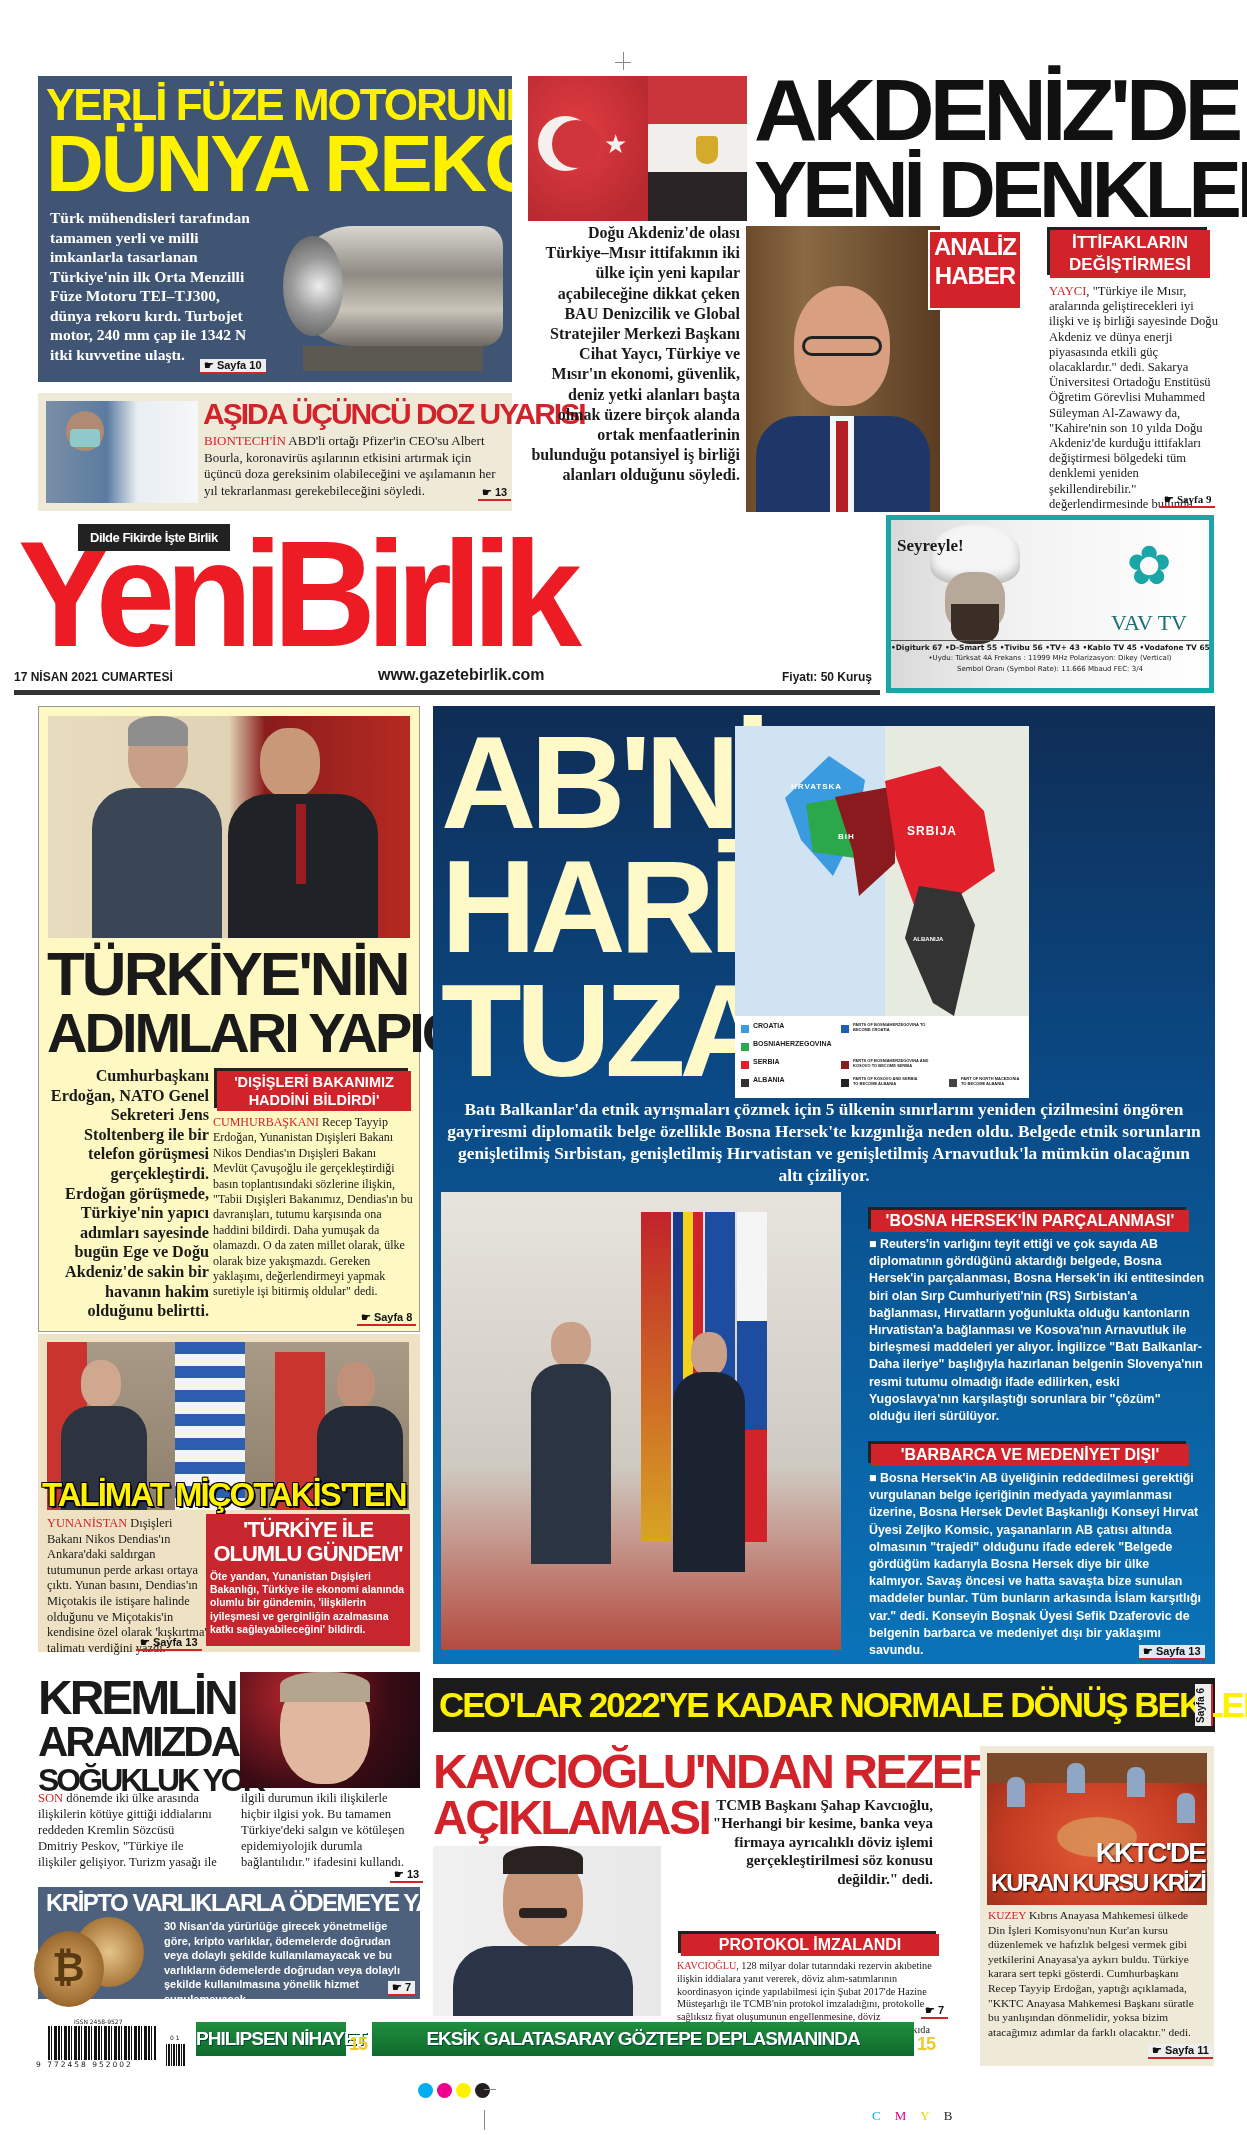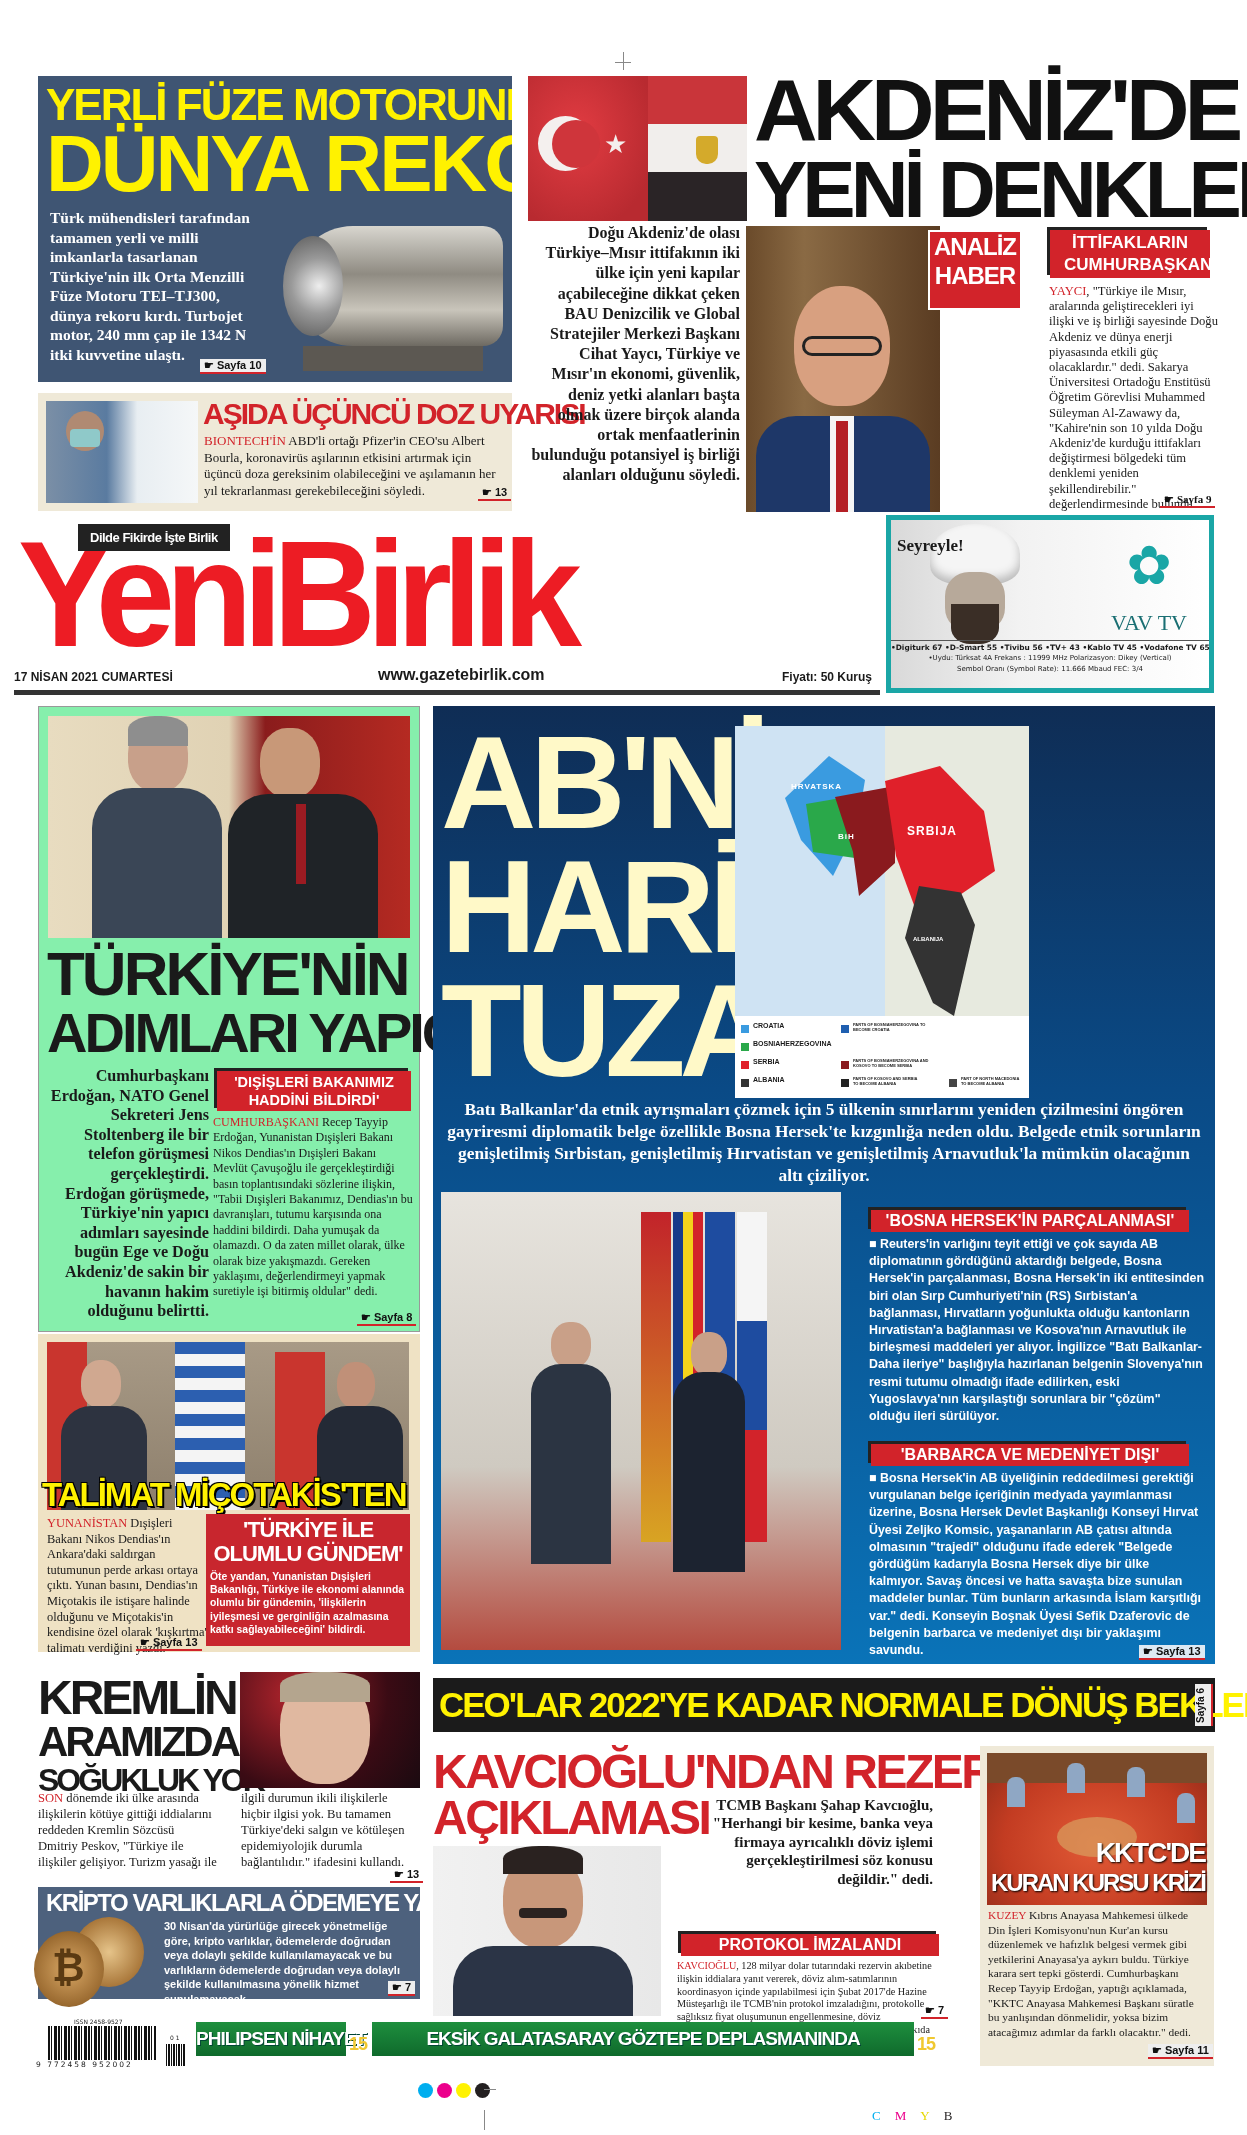--- a/index.html
+++ b/index.html
@@ -59,21 +59,21 @@
   <div style="position:absolute;left:48px;top:60px;width:96px;height:120px;border-radius:48% 48% 45% 45%;background:#d8a080;"></div>
   <div style="position:absolute;left:56px;top:110px;width:80px;height:20px;border:3px solid #222;border-radius:10px;"></div>
   <div style="position:absolute;left:10px;top:190px;width:174px;height:100px;background:#1e3768;border-radius:40px 40px 0 0;"></div>
   <div style="position:absolute;left:84px;top:190px;width:24px;height:96px;background:#f5f5f5;"></div>
   <div style="position:absolute;left:90px;top:195px;width:12px;height:91px;background:#b41f25;"></div>
 </div>
 <div class="abs" style="left:930px;top:232px;width:90px;height:76px;background:#d2232a;box-shadow:0 0 0 2px #fff;text-align:center;">
   <div class="cond" style="color:#fff;font-size:24px;line-height:30px;">ANALİZ</div>
   <div class="cond" style="color:#fff;font-size:24px;line-height:28px;">HABER</div>
 </div>
-<div class="abs redbar" style="left:1050px;top:230px;width:160px;height:48px;font-size:17px;line-height:22px;padding:2px 14px;">İTTİFAKLARIN CUMHURBAŞKANI</div>
+<div class="abs redbar" style="left:1050px;top:230px;width:160px;height:48px;font-size:17px;line-height:22px;padding:2px 14px;">İTTİFAKLARIN DEĞİŞTİRMESİ</div>
 <p class="abs txt serif" style="left:1049px;top:284px;width:170px;font-size:12.6px;line-height:15.2px;"><span class="redword">YAYCI</span><span>, "Türkiye ile Mısır, aralarında geliştirecekleri iyi ilişki ve iş birliği sayesinde Doğu Akdeniz ve dünya enerji piyasasında etkili güç olacaklardır." dedi. Sakarya Üniversitesi Ortadoğu Enstitüsü Öğretim Görevlisi Muhammed Süleyman Al-Zawawy da, "Kahire'nin son 10 yılda Doğu Akdeniz'de kurduğu ittifakları değiştirmesi bölgedeki tüm denklemi yeniden şekillendirebilir." değerlendirmesinde bulundu.</span></p>
 <span class="abs ref" style="left:1160px;top:493px;background:transparent;font-family:Liberation Serif, serif;"><span class="hand">☛</span><span>Sayfa 9</span></span>
 
 <div class="abs" style="left:14px;top:520px;width:866px;height:170px;">
   <div class="abs cond" style="left:4px;top:-6px;font-size:150px;line-height:160px;color:#ed1c24;letter-spacing:-10px;font-weight:900;transform:scaleX(0.95);transform-origin:left;">YeniBirlik</div>
   <div class="abs cond" style="left:64px;top:4px;background:#222;color:#fff;font-size:13px;padding:6px 12px;letter-spacing:-0.5px;font-weight:700;">Dilde Fikirde İşte Birlik</div>
   <div class="abs cond" style="left:0;top:150px;font-size:12px;letter-spacing:0;">17 NİSAN 2021 CUMARTESİ</div>
   <div class="abs cond" style="left:364px;top:146px;font-size:16px;letter-spacing:0;">www.gazetebirlik.com</div>
   <div class="abs cond" style="left:768px;top:150px;font-size:12px;letter-spacing:0;">Fiyatı: 50 Kuruş</div>
   <div class="abs" style="left:0;top:170px;width:866px;height:5px;background:#333;"></div>
@@ -89,21 +89,21 @@
     <div class="abs serif" style="left:6px;top:16px;font-size:17px;font-weight:700;">Seyreyle!</div>
     <div class="abs" style="left:228px;top:6px;width:60px;height:80px;color:#1aa6a6;font-size:54px;line-height:80px;text-align:center;">✿</div>
     <div class="abs serif" style="left:208px;top:90px;width:100px;text-align:center;font-size:22px;color:#1a6f73;">VAV TV</div>
     <div class="abs" style="left:0;top:120px;width:100%;border-top:1px solid #555;"></div>
     <div class="abs sans" style="left:0;top:123px;width:100%;text-align:center;font-size:7.4px;font-weight:700;white-space:nowrap;">•Digiturk 67 •D-Smart 55 •Tivibu 56 •TV+ 43 •Kablo TV 45 •Vodafone TV 65</div>
     <div class="abs sans" style="left:0;top:134px;width:100%;text-align:center;font-size:7px;white-space:nowrap;">•Uydu: Türksat 4A  Frekans : 11999 MHz  Polarizasyon: Dikey (Vertical)</div>
     <div class="abs sans" style="left:0;top:145px;width:100%;text-align:center;font-size:7px;white-space:nowrap;">Sembol Oranı (Symbol Rate): 11.666  Mbaud FEC: 3/4</div>
   </div>
 </div>
 
-<div class="abs" style="left:38px;top:706px;width:382px;height:626px;border:1px solid #999;background:#86efac;">
+<div class="abs" style="left:38px;top:706px;width:382px;height:626px;border:1px solid #999;background:#fef9c3;">
   <div class="abs photo" style="left:9px;top:9px;width:362px;height:222px;background:linear-gradient(90deg,#e8dcc0 0%,#e0d2b4 50%,#8a1c1c 60%,#b52a22 100%);">
     <div style="position:absolute;left:80px;top:6px;width:60px;height:70px;border-radius:45%;background:#c8a08a;"></div>
     <div style="position:absolute;left:80px;top:0;width:60px;height:30px;border-radius:45% 45% 0 0;background:#8e8e8e;"></div>
     <div style="position:absolute;left:44px;top:72px;width:130px;height:150px;background:#3a4656;border-radius:40px 40px 0 0;"></div>
     <div style="position:absolute;left:212px;top:12px;width:60px;height:70px;border-radius:45%;background:#c89878;"></div>
     <div style="position:absolute;left:180px;top:78px;width:150px;height:144px;background:#1f2327;border-radius:40px 40px 0 0;"></div>
     <div style="position:absolute;left:248px;top:88px;width:10px;height:80px;background:#9b1b22;"></div>
   </div>
   <div class="abs cond" style="left:8px;top:234px;width:366px;font-size:62px;line-height:66px;font-weight:900;white-space:nowrap;letter-spacing:-3px;">TÜRKİYE'NİN</div>
   <div class="abs cond" style="left:8px;top:298px;width:366px;font-size:56px;line-height:56px;font-weight:900;white-space:nowrap;letter-spacing:-3px;">ADIMLARI YAPICI</div>

